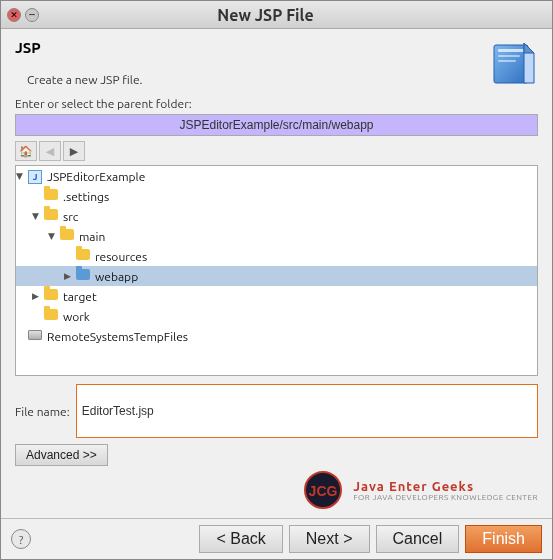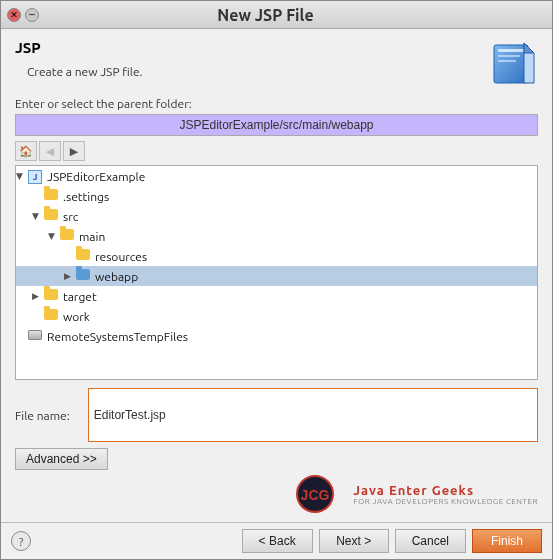--- a/index.html
+++ b/index.html
@@ -65,21 +65,21 @@
     .header-section {
       display: flex;
       align-items: flex-start;
       justify-content: space-between;
       margin-bottom: 10px;
     }
     .header-text h2 {
       font-size: 15px;
       font-weight: bold;
       color: #000;
-      margin-bottom: 9px;
+      margin-bottom: 17px;
     }
     .header-text p {
       font-size: 12px;
       color: #333;
       margin-left: 12px;
     }
     .header-icon {
       width: 48px;
       height: 48px;
       flex-shrink: 0;
@@ -199,21 +199,21 @@
       border-radius: 1px;
     }
     .item-label { color: #111; }
     .form-section {
       margin-top: 8px;
     }
     .file-name-row {
       display: flex;
       align-items: center;
       margin-bottom: 6px;
-      gap: 18px;
+      gap: 6px;
     }
     .file-name-label {
       font-size: 12px;
       white-space: nowrap;
       color: #333;
     }
     .file-name-input {
       flex: 1;
       border: 1px solid #e07020;
       background: #fff;
@@ -228,21 +228,21 @@
       padding: 3px 10px;
       font-size: 12px;
       cursor: pointer;
       color: #222;
     }
     .branding {
       display: flex;
       justify-content: flex-end;
       align-items: center;
       margin-top: 4px;
-      gap: 18px;
+      gap: 10px;
     }
     .branding-logo {
       width: 40px;
       height: 40px;
     }
     .branding-text {
       font-size: 13px;
       font-weight: bold;
       color: #c0392b;
       letter-spacing: 1px;
@@ -272,21 +272,21 @@
       font-size: 12px;
       color: #555;
       cursor: pointer;
       background: #e8e8e8;
     }
     .footer-spacer { flex: 1; }
     .footer-btn {
       border: 1px solid #aaa;
       background: linear-gradient(to bottom, #f2f2f2, #d8d8d8);
       padding: 4px 16px;
-      font-size: 12px;
+      font-size: 16px;
       cursor: pointer;
       color: #222;
       min-width: 70px;
     }
     .footer-btn.primary {
       background: linear-gradient(to bottom, #f0a060, #e07030);
       color: #fff;
       border-color: #c05010;
     }
   </style>

